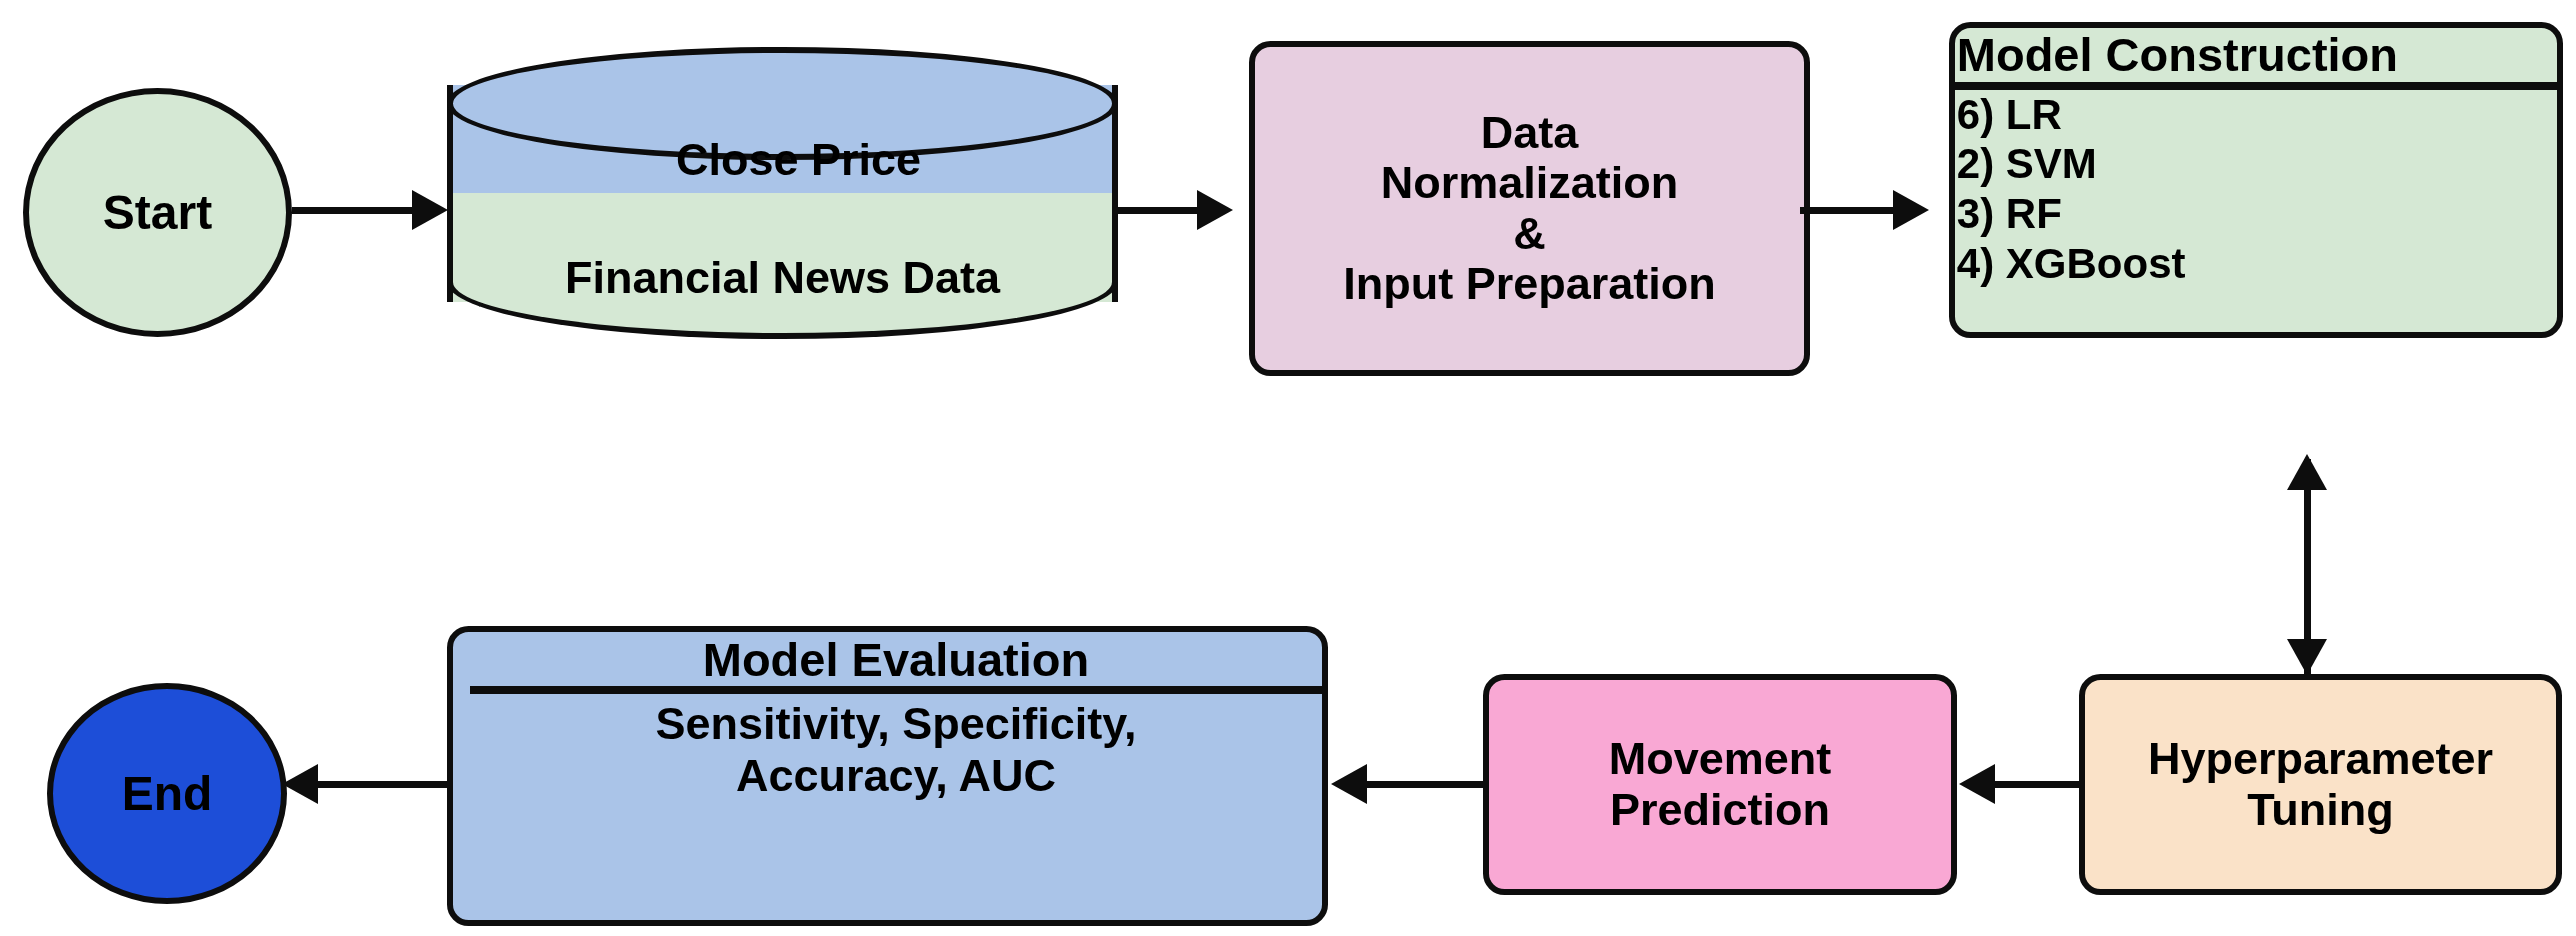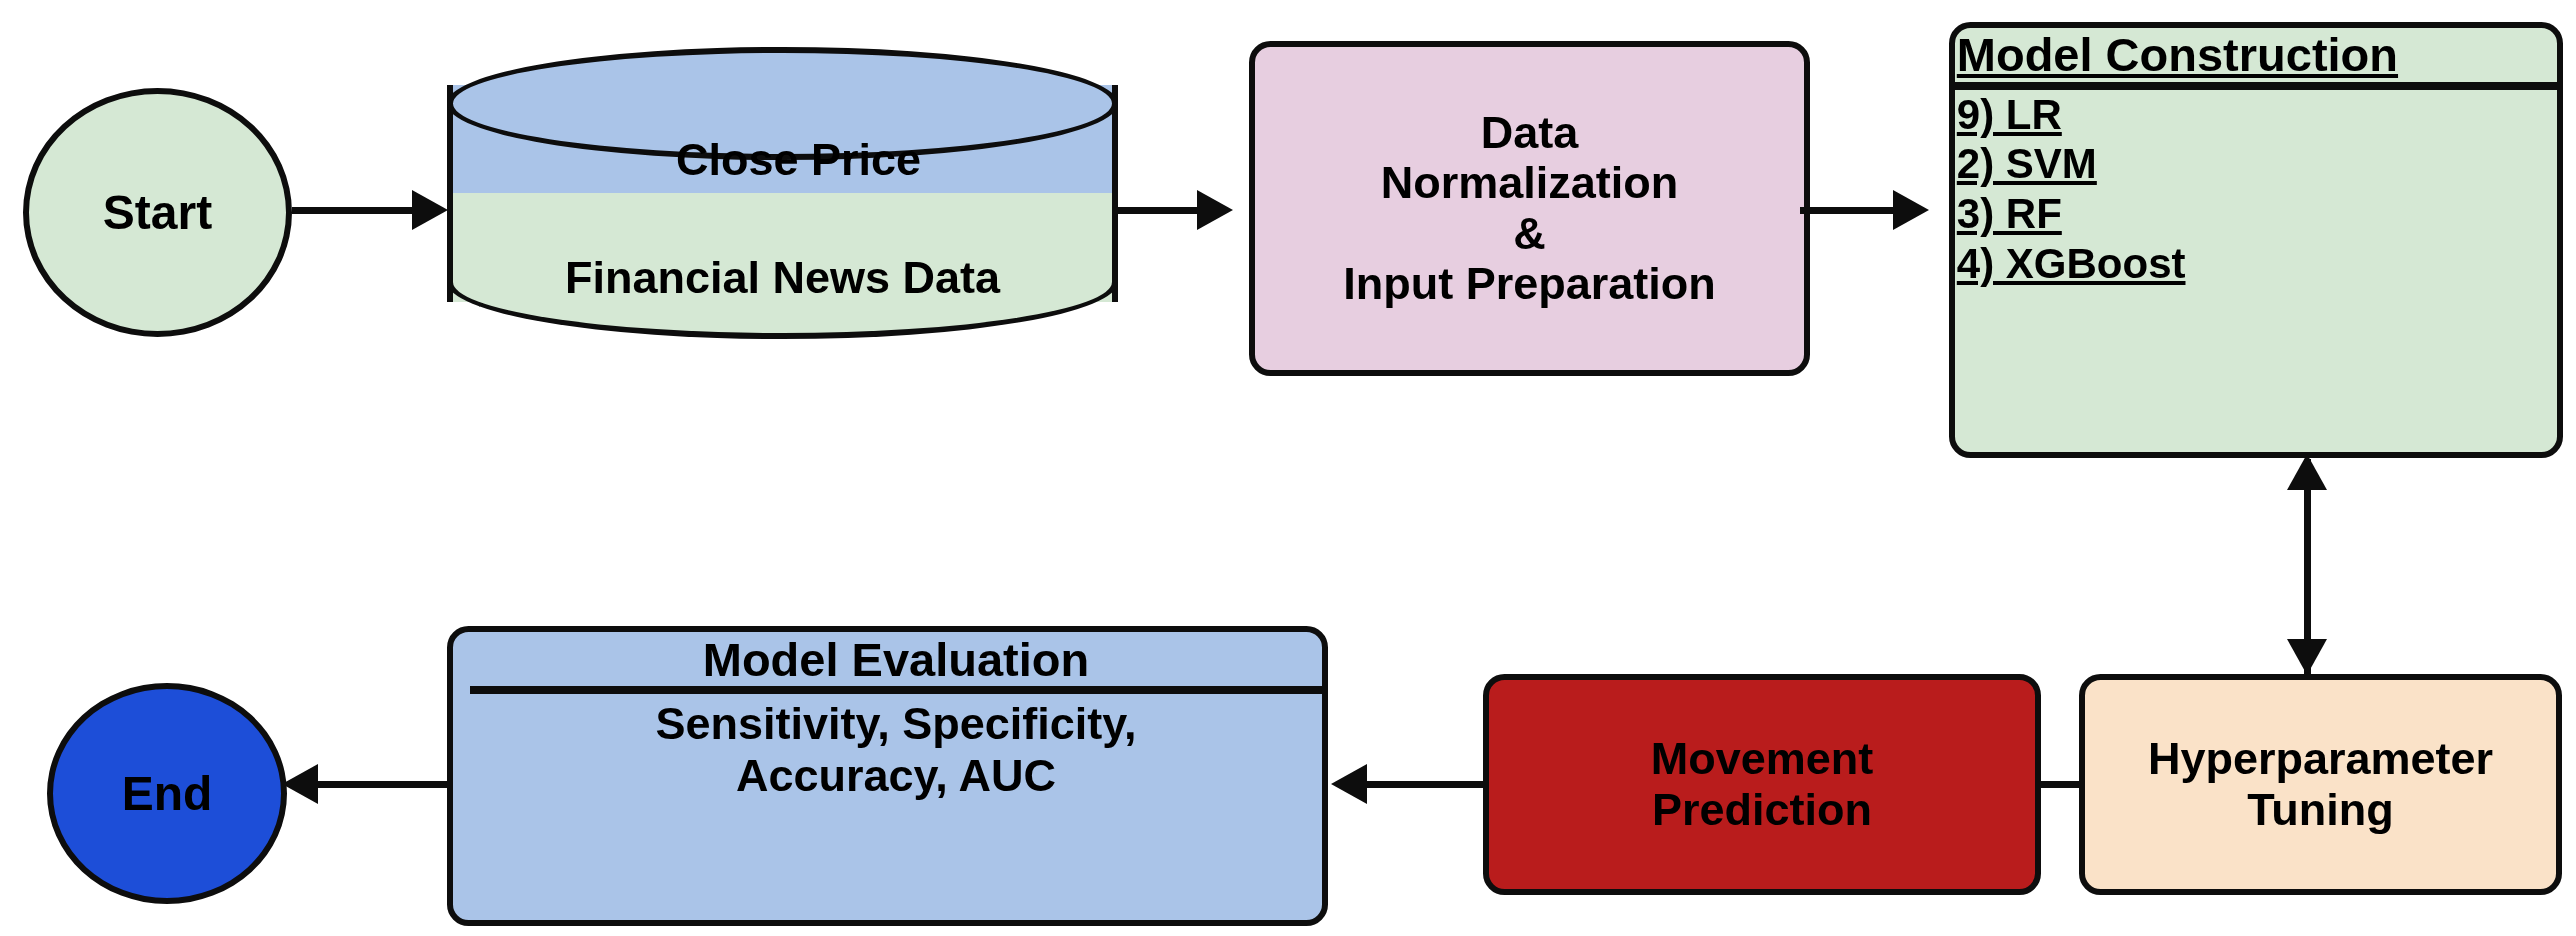--- a/index.html
+++ b/index.html
@@ -99,42 +99,41 @@
     border-radius: 21.5px;
   }
   #normalization-node {
     left: 1239px; top: 41px; width: 561px; height: 335px;
     background: #e7cee0;
     font-size: 45px;
     padding: 5.4px 9px;
     margin-left: 10px;
   }
   #movement-prediction-node {
-    left: 1483px; top: 674px; width: 558px; height: 221px;
-    background: #b91c1c;
+    left: 1483px; top: 674px; width: 474px; height: 221px;
+    background: #f9a8d4;
     font-size: 45px;
   }
   #hyperparameter-node {
     left: 2079px; top: 674px; width: 483px; height: 221px;
     background: #fae2c8;
     font-size: 45px;
     align-items: center;
   }
 
   
   .compartment {
     border: 6.3px solid #0d0d0d;
     border-radius: 21.5px;
     display: block;
     overflow: hidden;
   }
   #model-construction-node {
-    left: 1949px; top: 21.5px; width: 614px; height: 436px;
+    left: 1949px; top: 21.5px; width: 614px; height: 316px;
     background: #d5e8d4;
-    text-decoration: underline;
   }
   #model-evaluation-node {
     left: 447px; top: 626px; width: 881px; height: 300px;
     background: #aac4e8;
     padding-left: 17px;
   }
   .comp-title {
     font-size: 47px;
     font-weight: bold;
     text-align: center;
@@ -246,21 +245,21 @@
 
   <div class="connector">
     <div class="conn-line-h" style="left:1800px; top:207px; width:103px;"></div>
     <div class="arrowhead arrow-right" style="left:1893px; top:190px;"></div>
   </div>
 
   <div class="node compartment" id="model-construction-node">
     <div class="comp-title">Model  Construction</div>
     <div class="comp-divider"></div>
     <div class="comp-body">
-      <div class="model-item">9) LR</div>
+      <div class="model-item">6) LR</div>
       <div class="model-item">2) SVM</div>
       <div class="model-item">3) RF</div>
       <div class="model-item">4) XGBoost</div>
     </div>
   </div>
 
   <div class="connector">
     <div class="conn-line-v" style="left:2304px; top:459px; width:7.2px; height:215px;"></div>
     <div class="arrowhead arrow-up" style="left:2287px; top:454px;"></div>
     <div class="arrowhead arrow-down" style="left:2287px; top:639px;"></div>

